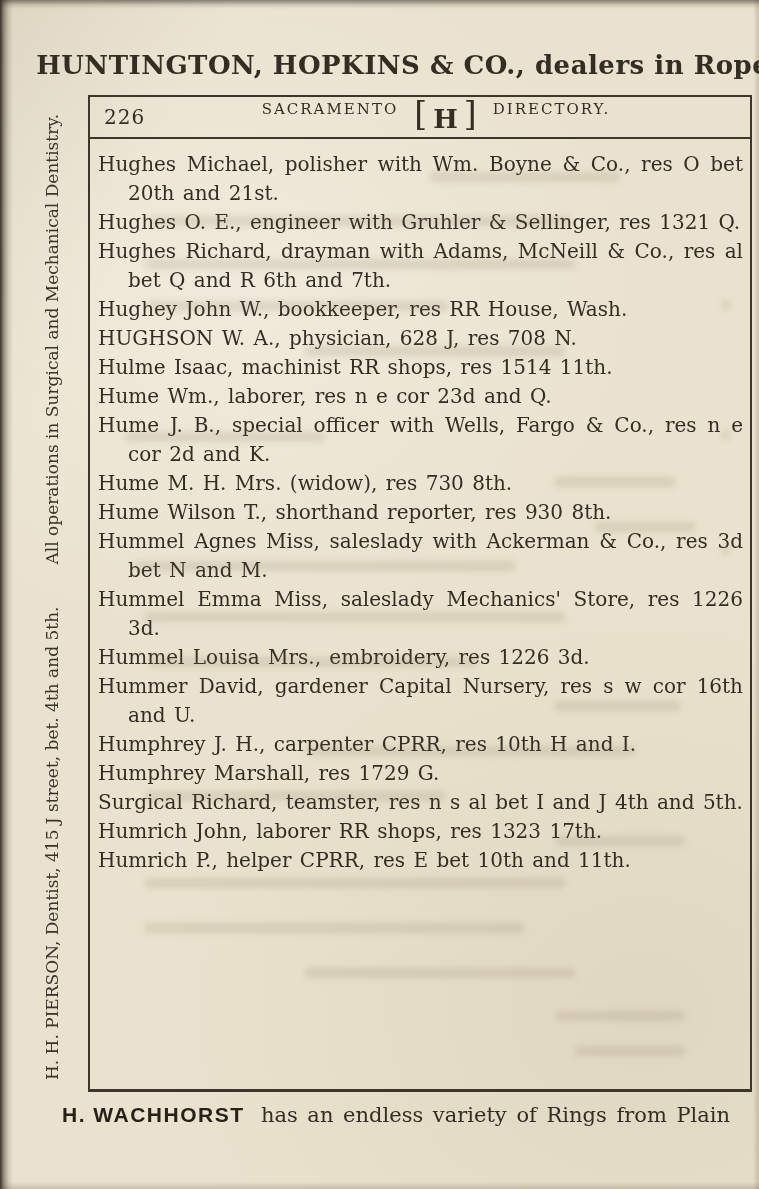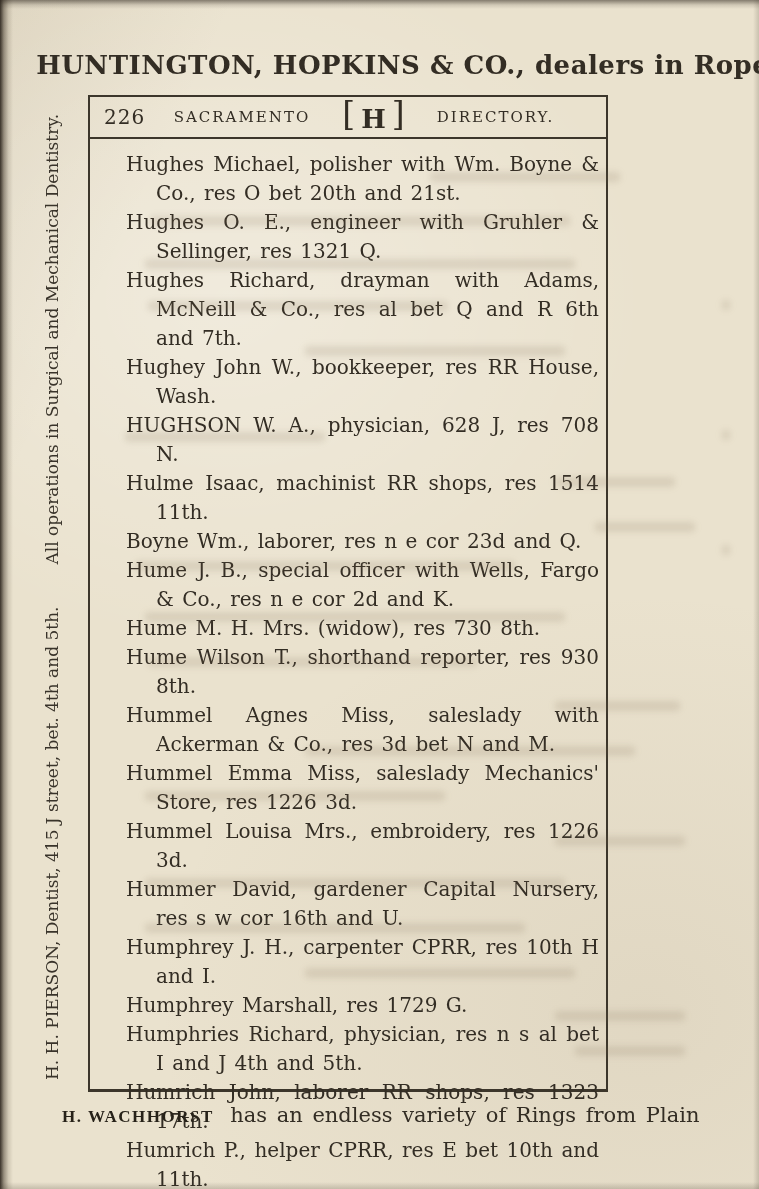--- a/index.html
+++ b/index.html
@@ -38,51 +38,51 @@
     position:absolute; left:-448px; top:579px;
     width:1000px; height:36px;
     transform:rotate(-90deg);
     display:flex; justify-content:center; align-items:center; gap:42px;
     font-size:17px; white-space:nowrap;
     color:#39332a;
   }
 
   .content-frame {
     position:absolute; left:88px; top:95px;
-    width:520px; height:997px;
+    width:664px; height:997px;
     border:2px solid #3c362b;
     border-bottom-width:3px;
     box-sizing:border-box;
   }
 
   .masthead {
     position:relative; height:40px;
     border-bottom:2px solid #3c362b;
     display:flex; align-items:center;
   }
   .masthead .page-number { position:absolute; left:14px; font-size:20px; letter-spacing:1px; }
-  .masthead .center-group { margin:0 auto; display:flex; align-items:center; gap:32px; transform:translateX(16px); }
+  .masthead .center-group { margin:0 auto; display:flex; gap:16px; transform:translateX(16px); }
   .masthead .city, .masthead .label { font-size:15px; letter-spacing:2px; }
   .masthead .bracket { font-size:33px; font-weight:400; line-height:1; position:relative; top:-3px; }
   .masthead .section-letter { font-size:26px; font-weight:bold; margin:0 1px; }
 
   .entries {
-    padding:11px 7px 0 16px;
+    padding:11px 7px 0 8px;
     font-size:20px; line-height:29px;
-    text-align:justify; word-spacing:2px;margin-left:20px;
+    text-align:justify; word-spacing:2px;
   }
   .entry { margin:0; padding-left:30px; text-indent:-30px; }
 
   .footer-banner {
     position:absolute; left:62px; top:1103px;
     font-size:21px; white-space:nowrap;
   }
   .footer-banner .bold-name {
-    font-family:Liberation Serif, serif;
-    font-weight:bold; font-size:17px; letter-spacing:1.5px;
+    font-family:Liberation Sans, sans-serif;
+    font-weight:bold; font-size:21px; letter-spacing:1.5px;
     color:#272219;
   }
   .footer-banner .rest { font-family:"DejaVu Serif", serif; word-spacing:3px;text-align:right; }
 
   .smudge {
     position:absolute; height:10px;
     background:rgba(125,108,78,0.16);
     filter:blur(3px);
     border-radius:4px;
     pointer-events:none;
@@ -116,31 +116,31 @@
       </span>
     </div>
 
     <div class="entries">
         <p class="entry">Hughes Michael, polisher with Wm. Boyne &amp; Co., res O bet 20th and 21st.</p>
         <p class="entry">Hughes O. E., engineer with Gruhler &amp; Sellinger, res 1321 Q.</p>
         <p class="entry">Hughes Richard, drayman with Adams, McNeill &amp; Co., res al bet Q and R 6th and 7th.</p>
         <p class="entry">Hughey John W., bookkeeper, res RR House, Wash.</p>
         <p class="entry">HUGHSON W. A., physician, 628 J, res 708 N.</p>
         <p class="entry">Hulme Isaac, machinist RR shops, res 1514 11th.</p>
-        <p class="entry">Boyne Wm., laborer, res n e cor 23d and Q.</p>
+        <p class="entry">Hume Wm., laborer, res n e cor 23d and Q.</p>
         <p class="entry">Hume J. B., special officer with Wells, Fargo &amp; Co., res n e cor 2d and K.</p>
         <p class="entry">Hume M. H. Mrs. (widow), res 730 8th.</p>
         <p class="entry">Hume Wilson T., shorthand reporter, res 930 8th.</p>
         <p class="entry">Hummel Agnes Miss, saleslady with Ackerman &amp; Co., res 3d bet N and M.</p>
         <p class="entry">Hummel Emma Miss, saleslady Mechanics' Store, res 1226 3d.</p>
         <p class="entry">Hummel Louisa Mrs., embroidery, res 1226 3d.</p>
         <p class="entry">Hummer David, gardener Capital Nursery, res s w cor 16th and U.</p>
         <p class="entry">Humphrey J. H., carpenter CPRR, res 10th H and I.</p>
         <p class="entry">Humphrey Marshall, res 1729 G.</p>
-        <p class="entry">Humphries Richard, physician, res n s al bet I and J 4th and 5th.</p>
+        <p class="entry">Surgical Richard, teamster, res n s al bet I and J 4th and 5th.</p>
         <p class="entry">Humrich John, laborer RR shops, res 1323 17th.</p>
         <p class="entry">Humrich P., helper CPRR, res E bet 10th and 11th.</p>
       </div>
   </div>
 
   <div class="footer-banner">
     <span class="bold-name">H. WACHHORST</span>
     <span class="rest">&nbsp;<span>has an endless variety of Rings from Plain</span></span>
   </div>
 

